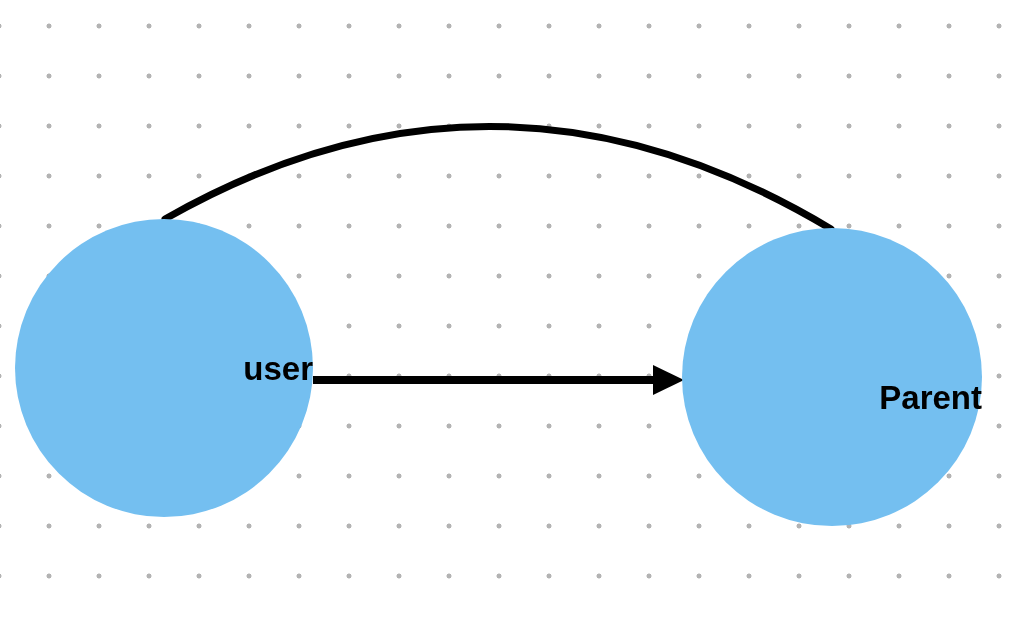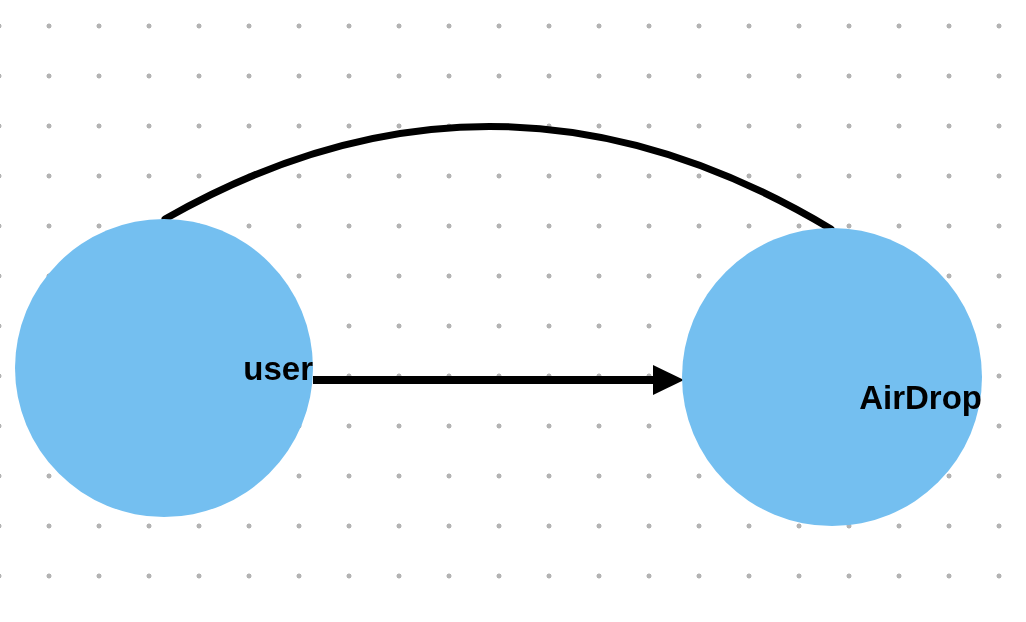--- a/index.html
+++ b/index.html
@@ -86,19 +86,19 @@
     <polygon points="684,380 653,365 653,395" fill="#000000"></polygon>
   </svg>
 
   <div class="node node-user">
     <span class="node-label">user</span>
   </div>
 
   <div class="node node-parent">
     <span class="node-label">
       <br>
-      <span>AirDrop</span>
+      <span>Parent</span>
     </span>
   </div>
 
 
 
 </div>
 
 </body></html>

